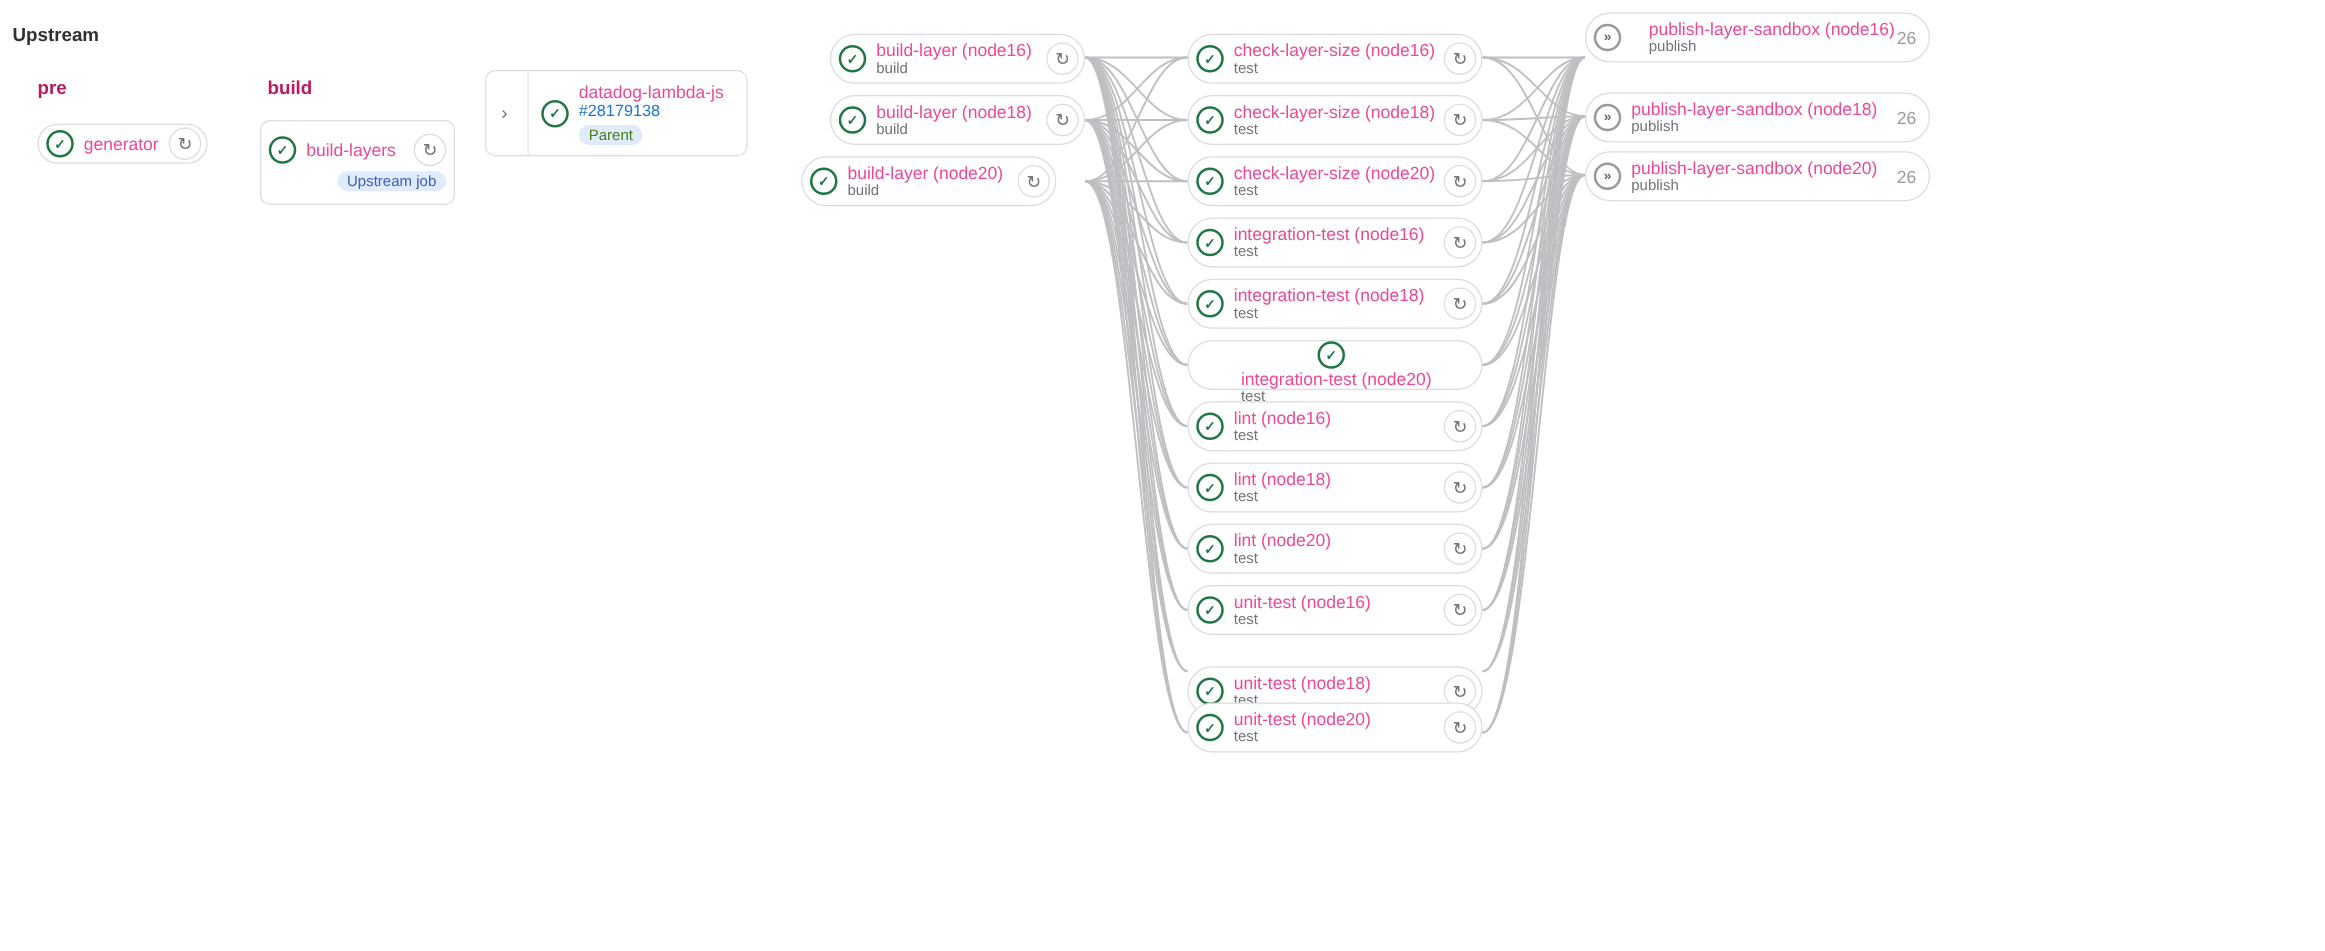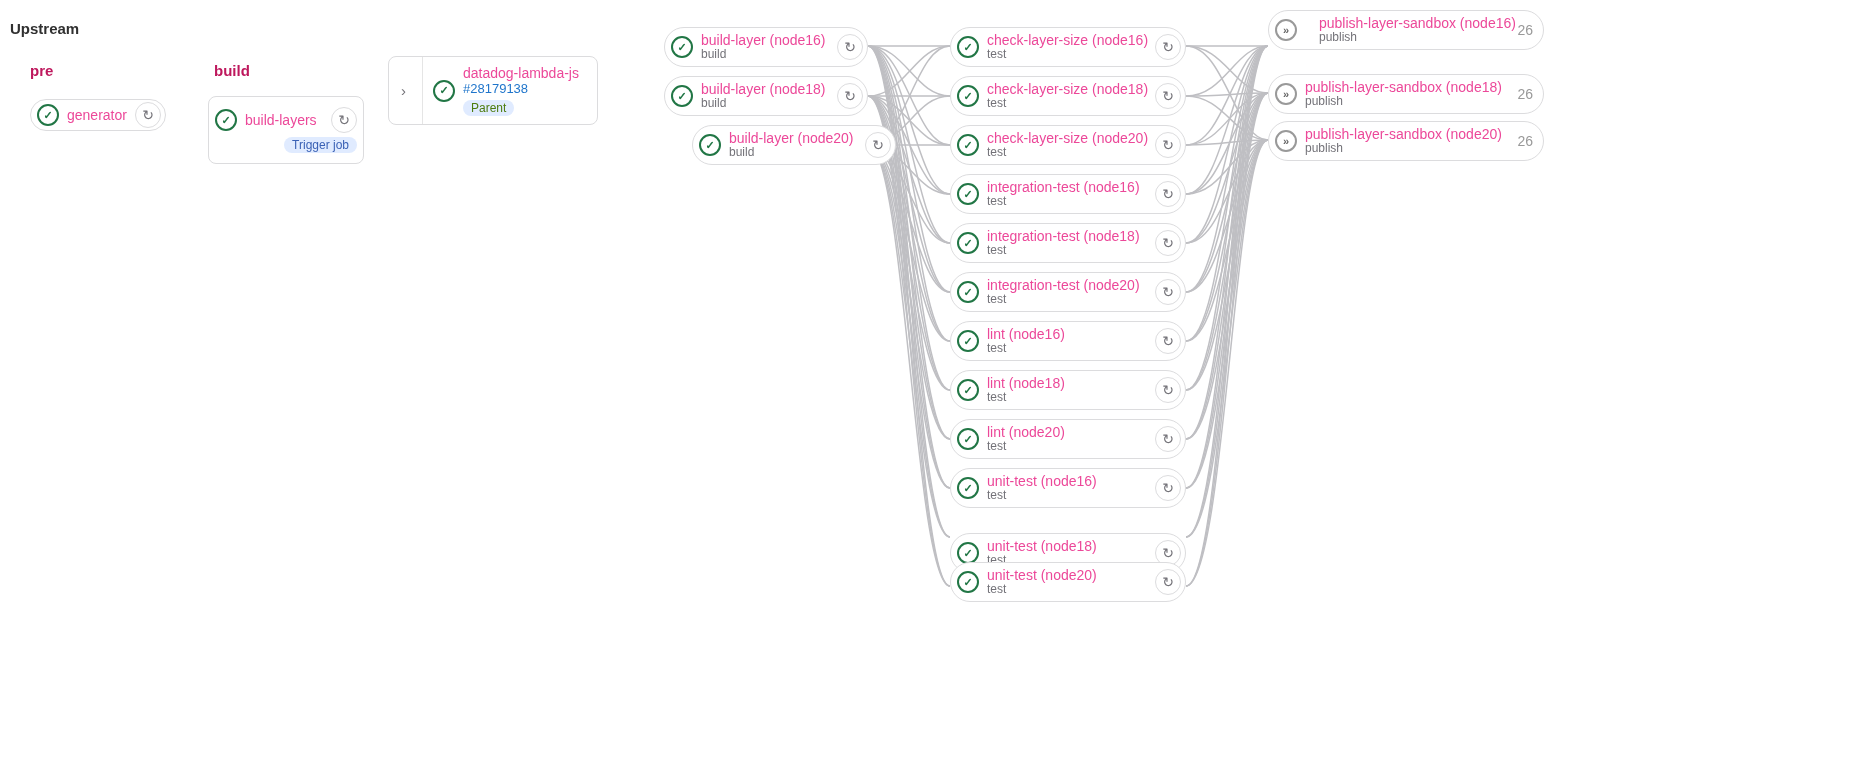--- a/index.html
+++ b/index.html
@@ -197,21 +197,21 @@
     <span class="refresh-btn"></span>
   </div>
 
   <div class="trigger-box" style="top:96px; left:208px; width:156px;">
     <div class="trigger-top">
       <span class="status-circle"></span>
       <span class="job-label">build-layers</span>
       <span style="flex:1"></span>
       <span class="refresh-btn"></span>
     </div>
-    <span class="trigger-sub">Trigger job</span>
+    <span class="trigger-sub">Upstream job</span>
   </div>
 
   <div class="parent-box" style="top:56px; left:388px; width:210px;">
     <span class="chevron">›</span>
     <span class="divider"></span>
     <span class="status-circle"></span>
     <div class="job-text">
       <span class="job-label">datadog-lambda-js</span>
       <span class="link-text">#28179138</span>
       <span class="parent-badge" style="align-self:flex-start;">Parent</span>
@@ -312,21 +312,21 @@
       <span class="refresh-btn"></span>
     </div>
     <div class="job-box" style="left: 664px; top: 76px; width: 204px;">
       <span class="status-circle"></span>
       <div class="job-text">
         <span class="job-label">build-layer (node18)</span>
         <span class="job-sub">build</span>
       </div>
       <span class="refresh-btn"></span>
     </div>
-    <div class="job-box" style="left: 692px; top: 125px; width: 204px;">
+    <div class="job-box" style="left: 641px; top: 125px; width: 204px;">
       <span class="status-circle"></span>
       <div class="job-text">
         <span class="job-label">build-layer (node20)</span>
         <span class="job-sub">build</span>
       </div>
       <span class="refresh-btn"></span>
     </div>
     <div class="job-box" style="left: 950px; top: 27px; width: 236px;">
       <span class="status-circle"></span>
       <div class="job-text">
@@ -360,21 +360,21 @@
       <span class="refresh-btn"></span>
     </div>
     <div class="job-box" style="left: 950px; top: 223px; width: 236px;">
       <span class="status-circle"></span>
       <div class="job-text">
         <span class="job-label">integration-test (node18)</span>
         <span class="job-sub">test</span>
       </div>
       <span class="refresh-btn"></span>
     </div>
-    <div class="job-box" style="left: 950px; top: 272px; width: 236px;">
+    <div class="job-box" style="left: 950px; top: 272px; width: 236px; flex-direction: column;">
       <span class="status-circle"></span>
       <div class="job-text">
         <span class="job-label">integration-test (node20)</span>
         <span class="job-sub">test</span>
       </div>
       <span class="refresh-btn"></span>
     </div>
     <div class="job-box" style="left: 950px; top: 321px; width: 236px;">
       <span class="status-circle"></span>
       <div class="job-text">

